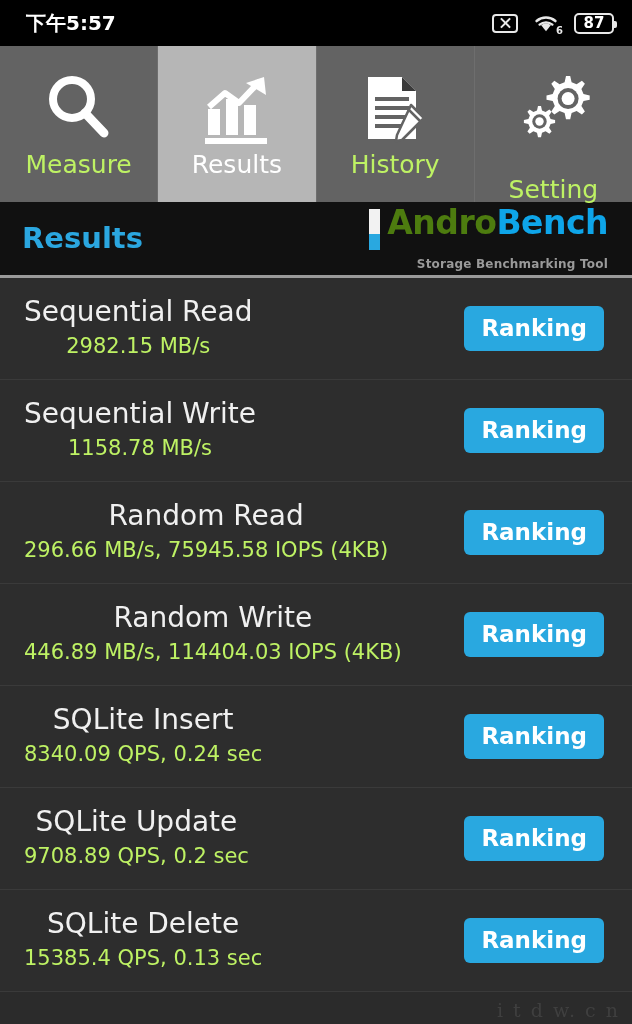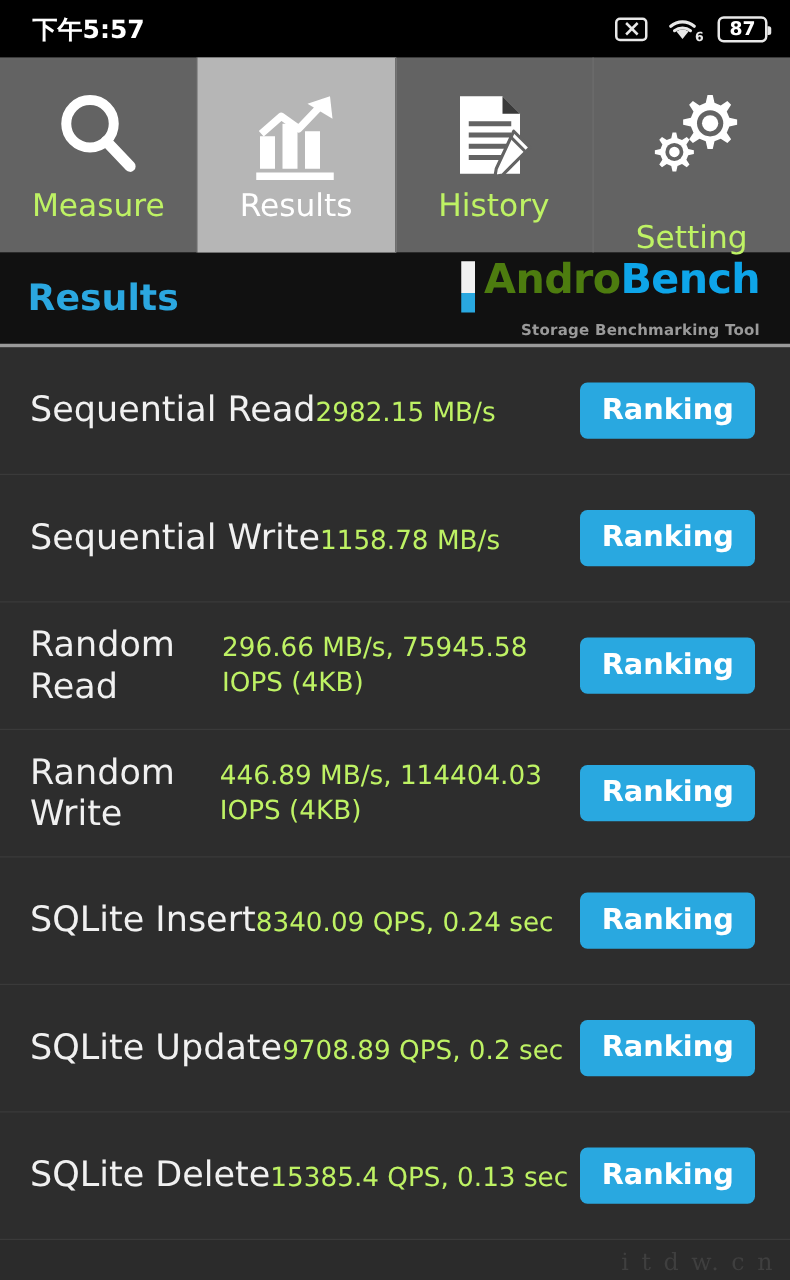--- a/index.html
+++ b/index.html
@@ -200,22 +200,23 @@
     height: 102px;
     box-sizing: border-box;
     display: flex;
     align-items: center;
     justify-content: space-between;
     padding: 0 28px 0 24px;
     border-bottom: 1px solid #3a3a3a;
   }
   .result-info {
     display: flex;
-    flex-direction: row;
+    flex-direction: column;
     justify-content: center;
+    align-items: center;
   }
   .result-name {
     color: #f0f0f0;
     font-size: 28px;
     line-height: 1.15;
   }
   .result-value {
     color: #bef264;
     font-size: 21px;
     line-height: 1.3;

